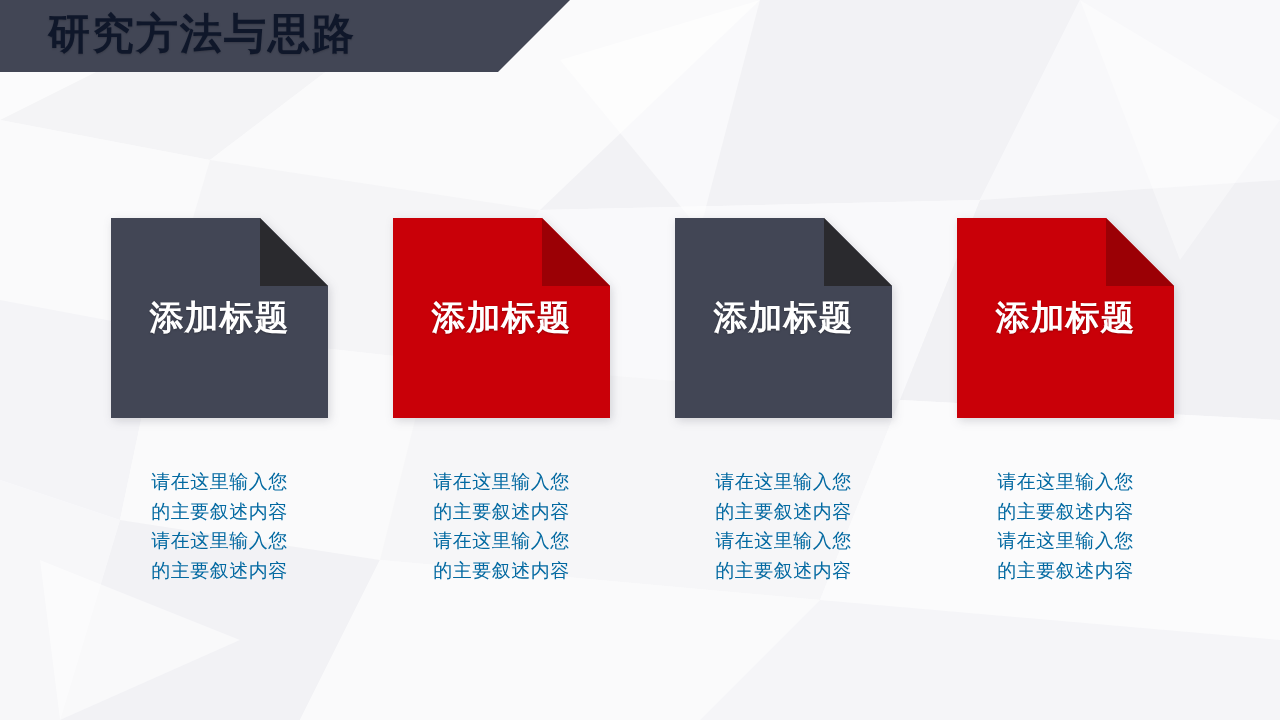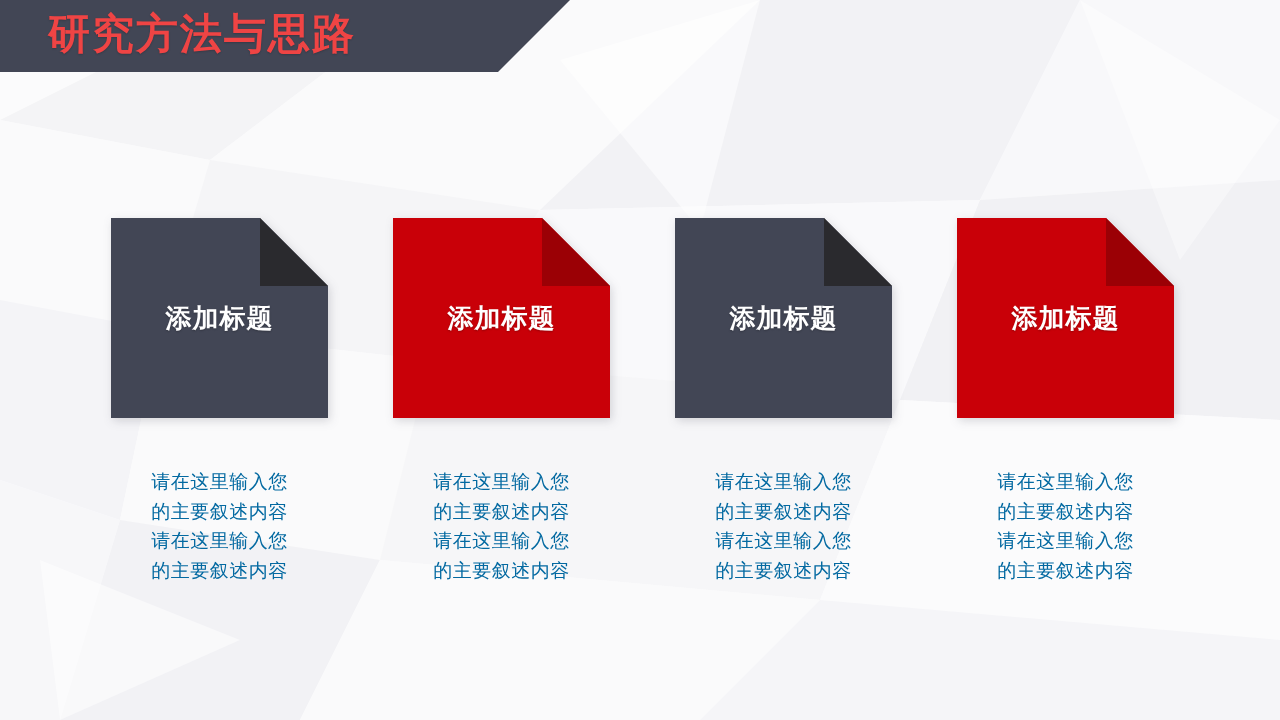--- a/index.html
+++ b/index.html
@@ -45,21 +45,21 @@
     inset: 0;
     width: 570px;
     height: 72px;
   }
   #title-text {
     position: absolute;
     left: 48px;
     top: 0;
     height: 72px;
     line-height: 68px;
-    color: #ef4444;
+    color: #0f172a;
     font-size: 42px;
     font-weight: bold;
     letter-spacing: 2px;
     white-space: nowrap;
     z-index: 2;
     text-shadow: 0 1px 2px rgba(0,0,0,0.18);
   }
 
   
   #cards {
@@ -95,21 +95,21 @@
   .card-title {
     position: absolute;
     left: 0;
     top: 0;
     width: 217px;
     height: 200px;
     display: flex;
     align-items: center;
     justify-content: center;
     color: #ffffff;
-    font-size: 26px;
+    font-size: 34px;
     font-weight: bold;
     letter-spacing: 1px;
     white-space: nowrap;
     text-shadow: 0 1px 2px rgba(0,0,0,0.25);
     pointer-events: none;
   }
 
   .card-body {
     margin-top: 49px;
     width: 217px;

